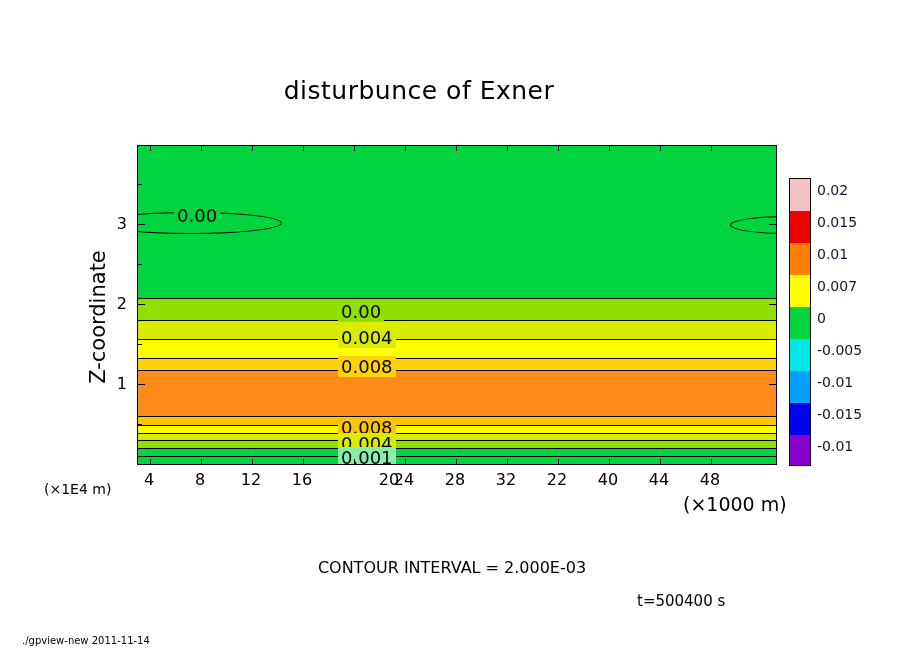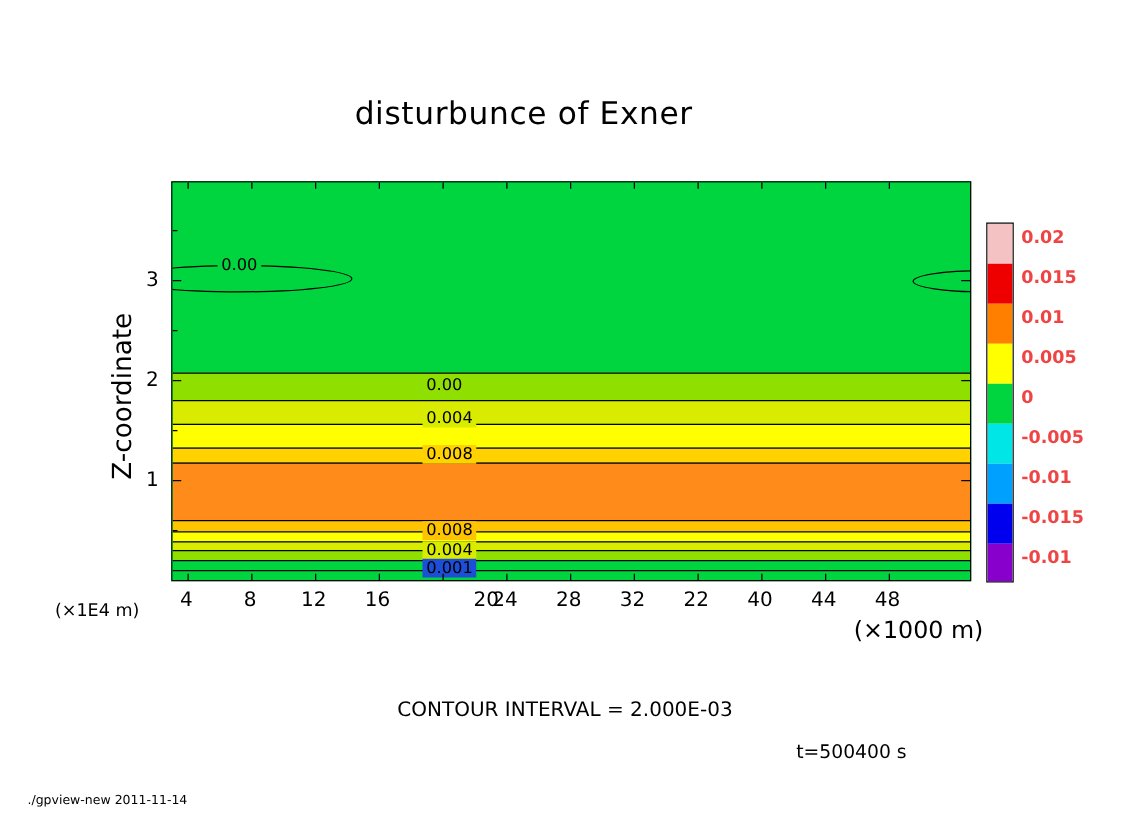--- a/index.html
+++ b/index.html
@@ -41,21 +41,21 @@
     left: 0; width: 100%;
   }
   .bandline {
     position: absolute;
     left: 0; width: 100%;
     height: 0;
     border-top: 1.2px solid #000;
   }
   .clabel-mask {
     position: absolute;
-    font-size: 13px;
+    font-size: 18px;
     color: #000;
     padding: 0 3px;
     white-space: nowrap;
   }
 
   
   .oval {
     position: absolute;
     border: 1.2px solid #000;
     border-radius: 50%;
@@ -141,25 +141,24 @@
     left: 789px; top: 178px;
     width: 22px; height: 288px;
     border: 1.2px solid #000;
     box-sizing: border-box;
     overflow: hidden;
   }
   .cb-seg { width: 100%; }
   .cb-tick {
     position: absolute;
     font-size: 14px;
-    color: #ef4444;
+    color: #0f172a;
     left: 817px;
     transform: translateY(-50%);
     white-space: nowrap;
-    font-weight: bold;
   }
 
   
   #contour-interval {
     left: 0; top: 558px;
     width: 904px;
     text-align: center;
     font-size: 16px;
     color: #000;
   }
@@ -214,21 +213,21 @@
 
     <div class="oval" style="left:-38px;top:66px;width:180px;height:20px;"></div>
     <div class="oval" style="left:592px;top:70px;width:110px;height:16px;"></div>
 
     <div class="clabel-mask" style="left:36px;top:59px;background:#00d53f;">0.00</div>
     <div class="clabel-mask" style="left:200px;top:155px;background:#8fe000;">0.00</div>
     <div class="clabel-mask" style="left:200px;top:181px;background:#d9ec00;">0.004</div>
     <div class="clabel-mask" style="left:200px;top:210px;background:#ffd200;">0.008</div>
     <div class="clabel-mask" style="left:200px;top:271px;background:#ffc400;">0.008</div>
     <div class="clabel-mask" style="left:200px;top:287px;background:#d9ec00;">0.004</div>
-    <div class="clabel-mask" style="left:200px;top:301px;background:#1d4ed8;">0.001</div>
+    <div class="clabel-mask" style="left:200px;top:301px;background:#86efac;">0.001</div>
 
     <div class="tick-b" style="left:12px;top:313px;"></div>
     <div class="tick-b" style="left:63px;top:313px;"></div>
     <div class="tick-b" style="left:114px;top:313px;"></div>
     <div class="tick-b" style="left:165px;top:313px;"></div>
     <div class="tick-b" style="left:216px;top:313px;"></div>
     <div class="tick-b" style="left:267px;top:313px;"></div>
     <div class="tick-b" style="left:318px;top:313px;"></div>
     <div class="tick-b" style="left:369px;top:313px;"></div>
     <div class="tick-b" style="left:420px;top:313px;"></div>
@@ -290,21 +289,21 @@
     <div class="cb-seg" style="height:32px;background:#ffff00;"></div>
     <div class="cb-seg" style="height:32px;background:#00d53f;"></div>
     <div class="cb-seg" style="height:32px;background:#00e5e5;"></div>
     <div class="cb-seg" style="height:32px;background:#00a0ff;"></div>
     <div class="cb-seg" style="height:32px;background:#0000ee;"></div>
     <div class="cb-seg" style="height:32px;background:#8800cc;"></div>
   </div>
   <div class="cb-tick abs" style="top:190px;">0.02</div>
   <div class="cb-tick abs" style="top:222px;">0.015</div>
   <div class="cb-tick abs" style="top:254px;">0.01</div>
-  <div class="cb-tick abs" style="top:286px;">0.005</div>
+  <div class="cb-tick abs" style="top:286px;">0.007</div>
   <div class="cb-tick abs" style="top:318px;">0</div>
   <div class="cb-tick abs" style="top:350px;">-0.005</div>
   <div class="cb-tick abs" style="top:382px;">-0.01</div>
   <div class="cb-tick abs" style="top:414px;">-0.015</div>
   <div class="cb-tick abs" style="top:446px;">-0.01</div>
 
   <div class="abs" id="contour-interval">CONTOUR INTERVAL = 2.000E-03</div>
   <div class="abs" id="time-label">t=500400 s</div>
   <div class="abs" id="footer-left">./gpview-new  2011-11-14</div>
 

